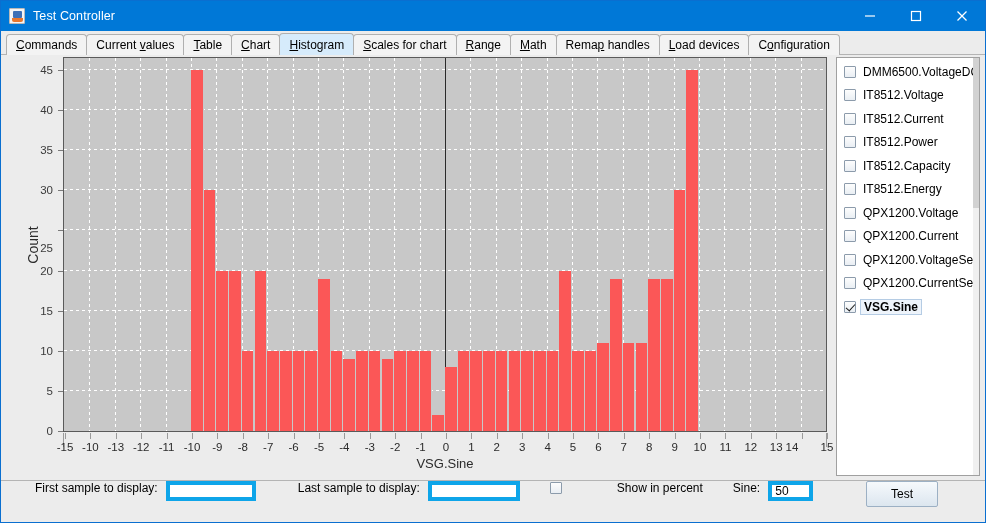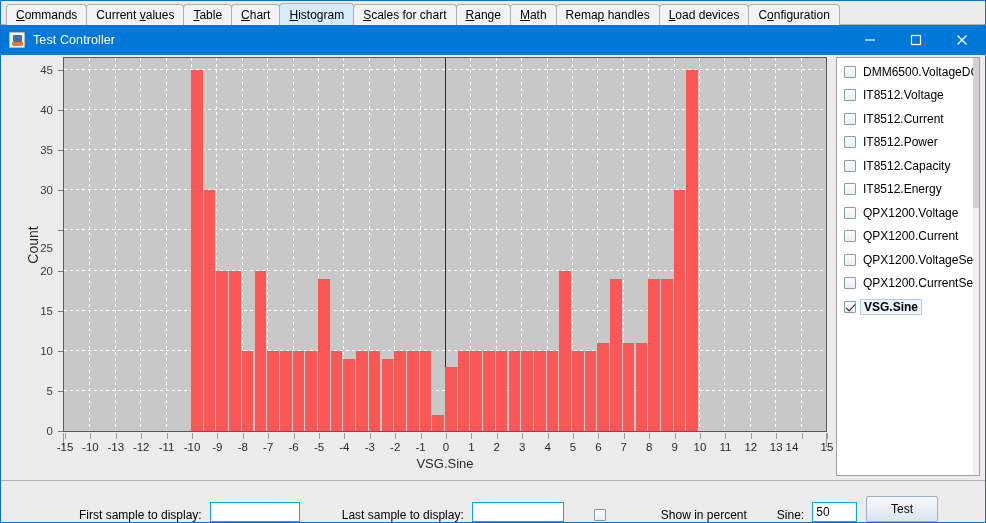--- a/index.html
+++ b/index.html
@@ -267,33 +267,33 @@
     background: #d2d2d2;
   }
 
   
   #bottombar {
     flex: 0 0 42px;
     height: 42px;
     background: #ececec;
     border-top: 1px solid #b4b4b4;
     display: flex;
-    align-items: flex-end;
-    padding-left: 78px;
+    align-items: flex-start;
+    padding-left: 34px;
     gap: 0;
   }
   #bottombar .field-label {
     font-size: 12px;
     color: #000;
     margin-right: 8px;
     white-space: nowrap;
   }
   #bottombar input.txt {
     height: 20px;
-    border: 1px solid #0ea5e9;
+    border: 4px solid #0ea5e9;
     background: #fff;
     font-family: "Liberation Sans", sans-serif;
     font-size: 12px;
     padding: 0 3px;
     color: #000;
     outline: none;
   }
   #first-sample-input { width: 90px; }
   #last-sample-input { width: 92px; }
   #bins-input { width: 45px; }
@@ -321,56 +321,20 @@
     color: #000;
     font-family: "Liberation Sans", sans-serif;
     display: flex; align-items: center; justify-content: center;
   }
 </style>
 </head>
 <body>
 
 <div id="app">
 
-  <div id="tabstrip">
-      <div class="tab">
-        <span><u>C</u>ommands</span>
-      </div>
-      <div class="tab">
-        <span>Current <u>v</u>alues</span>
-      </div>
-      <div class="tab">
-        <span><u>T</u>able</span>
-      </div>
-      <div class="tab">
-        <span><u>C</u>hart</span>
-      </div>
-      <div class="tab selected">
-        <span><u>H</u>istogram</span>
-      </div>
-      <div class="tab">
-        <span><u>S</u>cales for chart</span>
-      </div>
-      <div class="tab">
-        <span><u>R</u>ange</span>
-      </div>
-      <div class="tab">
-        <span><u>M</u>ath</span>
-      </div>
-      <div class="tab">
-        <span>Rema<u>p</u> handles</span>
-      </div>
-      <div class="tab">
-        <span><u>L</u>oad devices</span>
-      </div>
-      <div class="tab">
-        <span>C<u>o</u>nfiguration</span>
-      </div>
-    </div>
-
   <div id="titlebar">
     <div class="app-icon"></div>
     <div class="title-text">Test Controller</div>
     <div class="win-btns">
       <div class="win-btn">
         <svg width="12" height="12" viewBox="0 0 12 12">
             <line x1="1" y1="6" x2="11" y2="6" stroke="#ffffff" stroke-width="1.2"></line>
           </svg>
       </div>
       <div class="win-btn">
@@ -379,20 +343,56 @@
           </svg>
       </div>
       <div class="win-btn">
         <svg width="12" height="12" viewBox="0 0 12 12">
             <line x1="1.5" y1="1.5" x2="10.5" y2="10.5" stroke="#ffffff" stroke-width="1.3"></line>
             <line x1="10.5" y1="1.5" x2="1.5" y2="10.5" stroke="#ffffff" stroke-width="1.3"></line>
           </svg>
       </div>
     </div>
   </div>
+
+  <div id="tabstrip">
+      <div class="tab">
+        <span><u>C</u>ommands</span>
+      </div>
+      <div class="tab">
+        <span>Current <u>v</u>alues</span>
+      </div>
+      <div class="tab">
+        <span><u>T</u>able</span>
+      </div>
+      <div class="tab">
+        <span><u>C</u>hart</span>
+      </div>
+      <div class="tab selected">
+        <span><u>H</u>istogram</span>
+      </div>
+      <div class="tab">
+        <span><u>S</u>cales for chart</span>
+      </div>
+      <div class="tab">
+        <span><u>R</u>ange</span>
+      </div>
+      <div class="tab">
+        <span><u>M</u>ath</span>
+      </div>
+      <div class="tab">
+        <span>Rema<u>p</u> handles</span>
+      </div>
+      <div class="tab">
+        <span><u>L</u>oad devices</span>
+      </div>
+      <div class="tab">
+        <span>C<u>o</u>nfiguration</span>
+      </div>
+    </div>
 
   <div id="body">
 
     <div id="chart-panel">
       <div id="yaxis">
         <div id="ylabel">Count</div>
       <div class="ytick-mark" style="top: 374px;"></div>
           <div class="ytick-label" style="top: 374px;">0</div>
           <div class="ytick-mark" style="top: 333.892px;"></div>
           <div class="ytick-label" style="top: 333.892px;">5</div>

